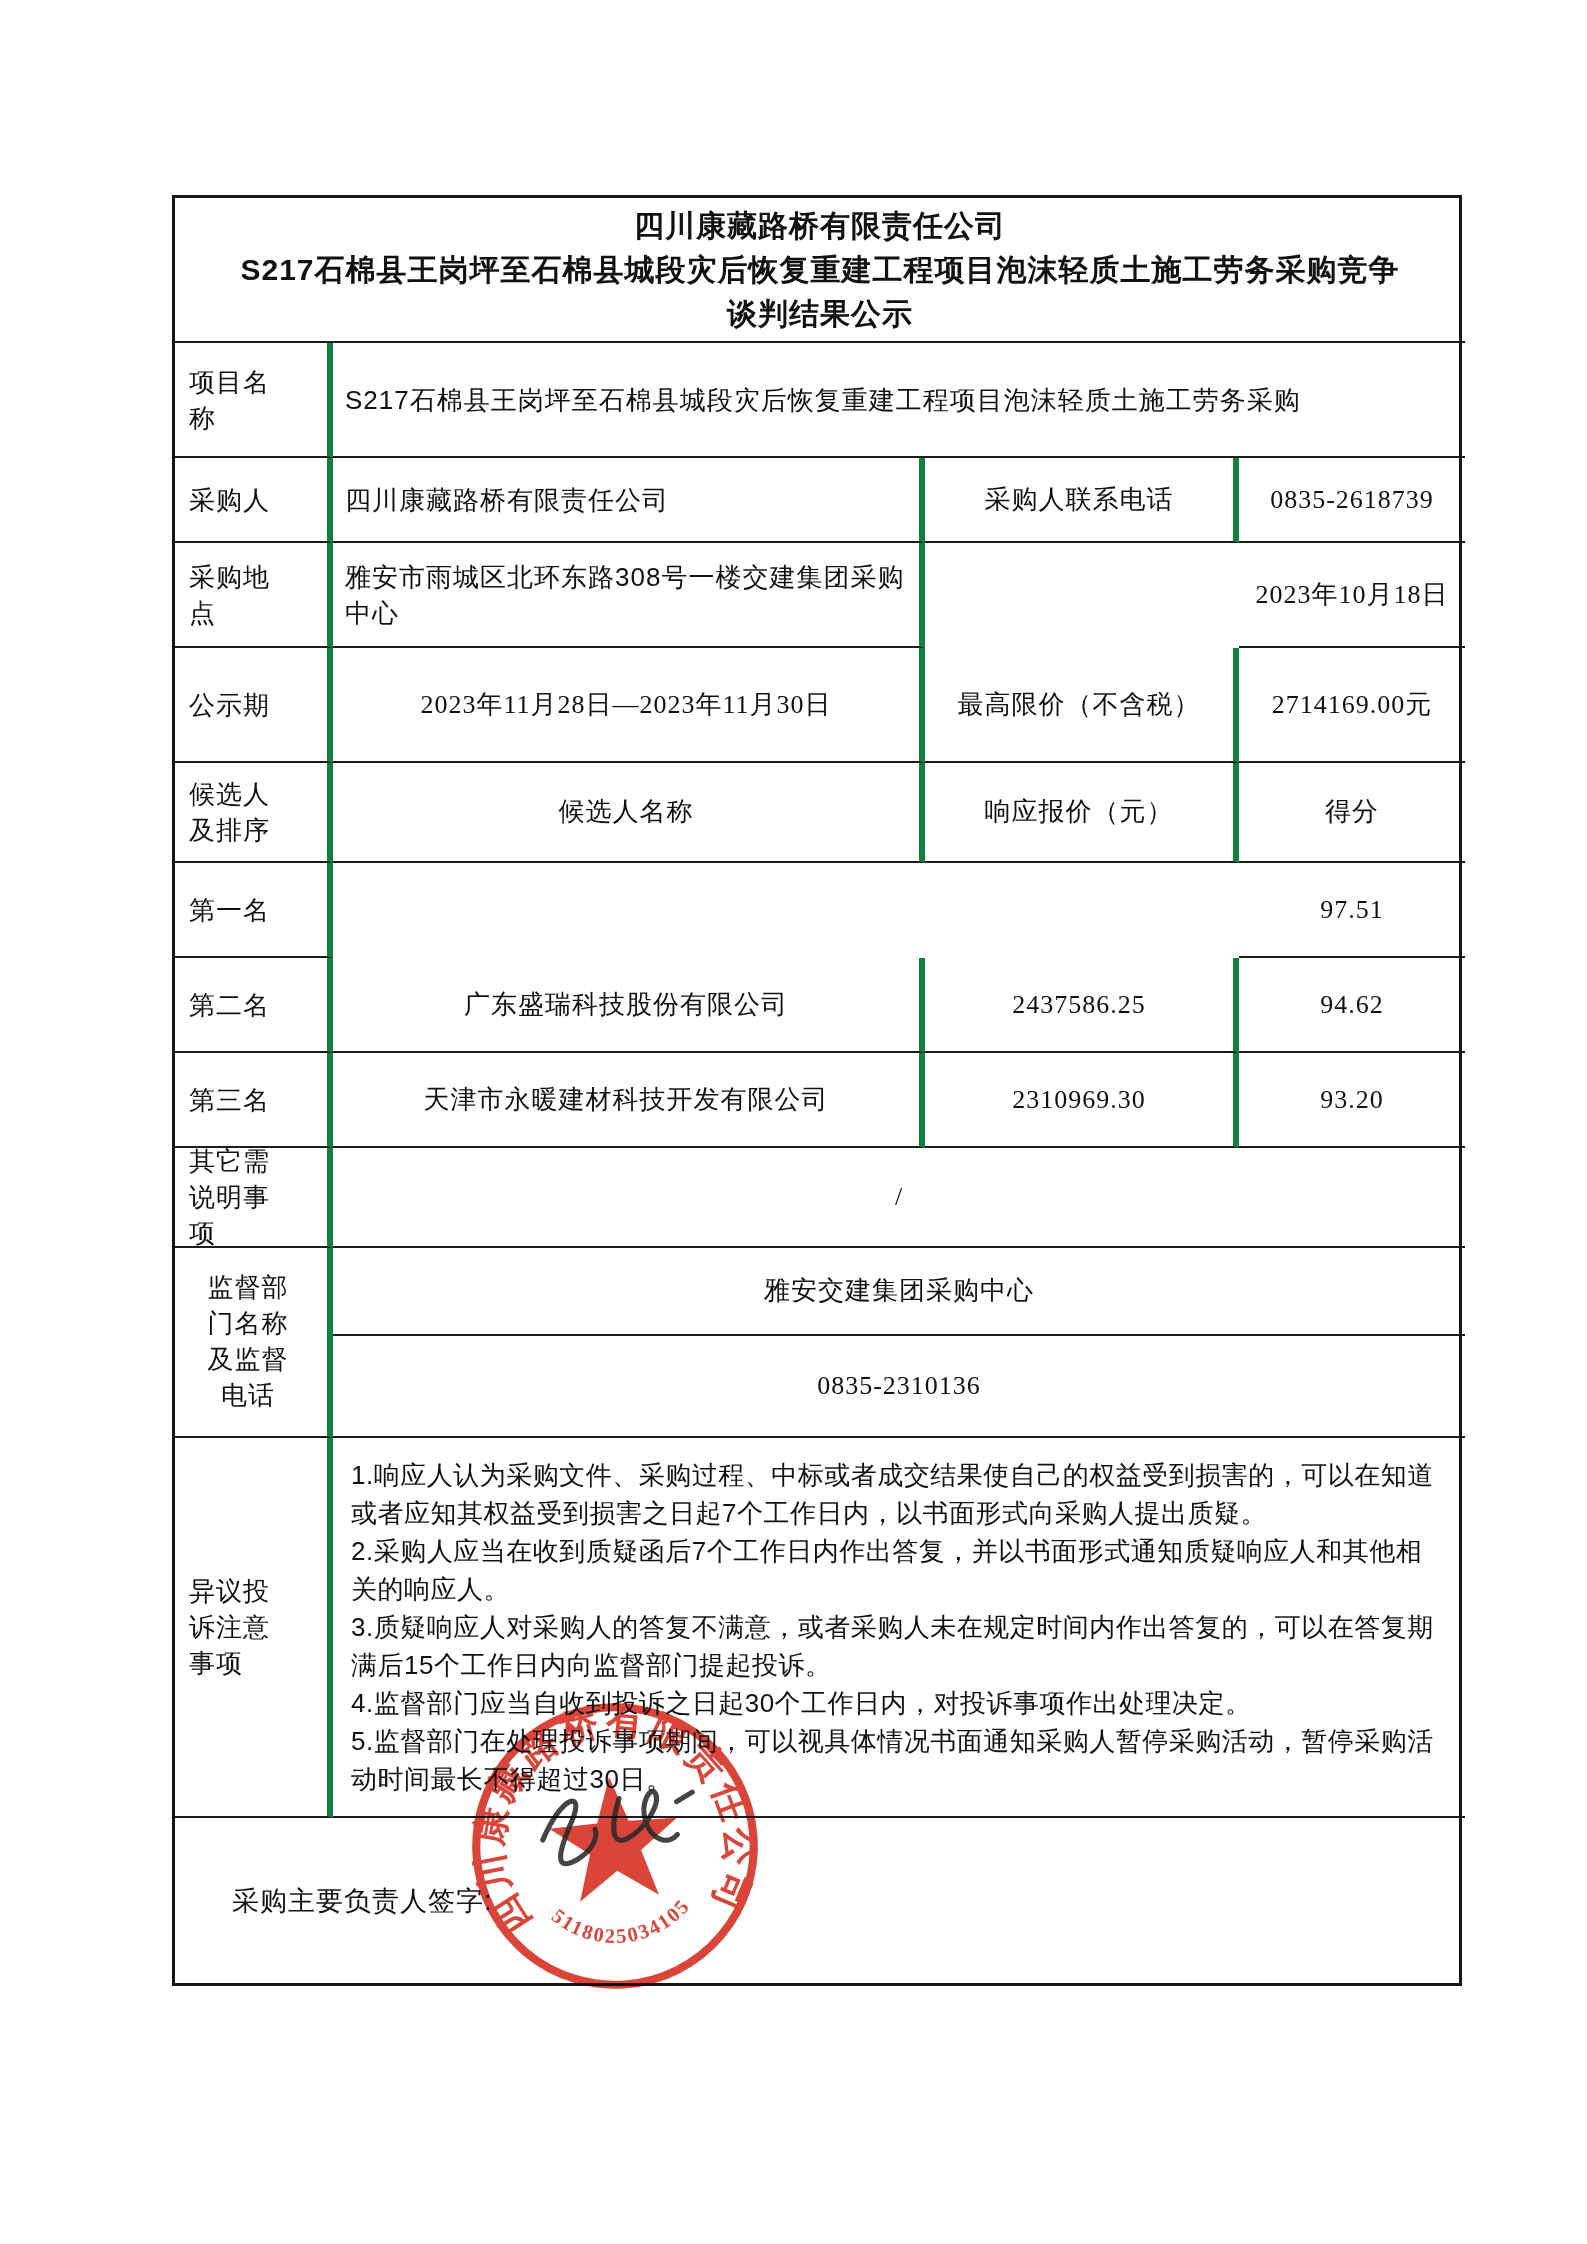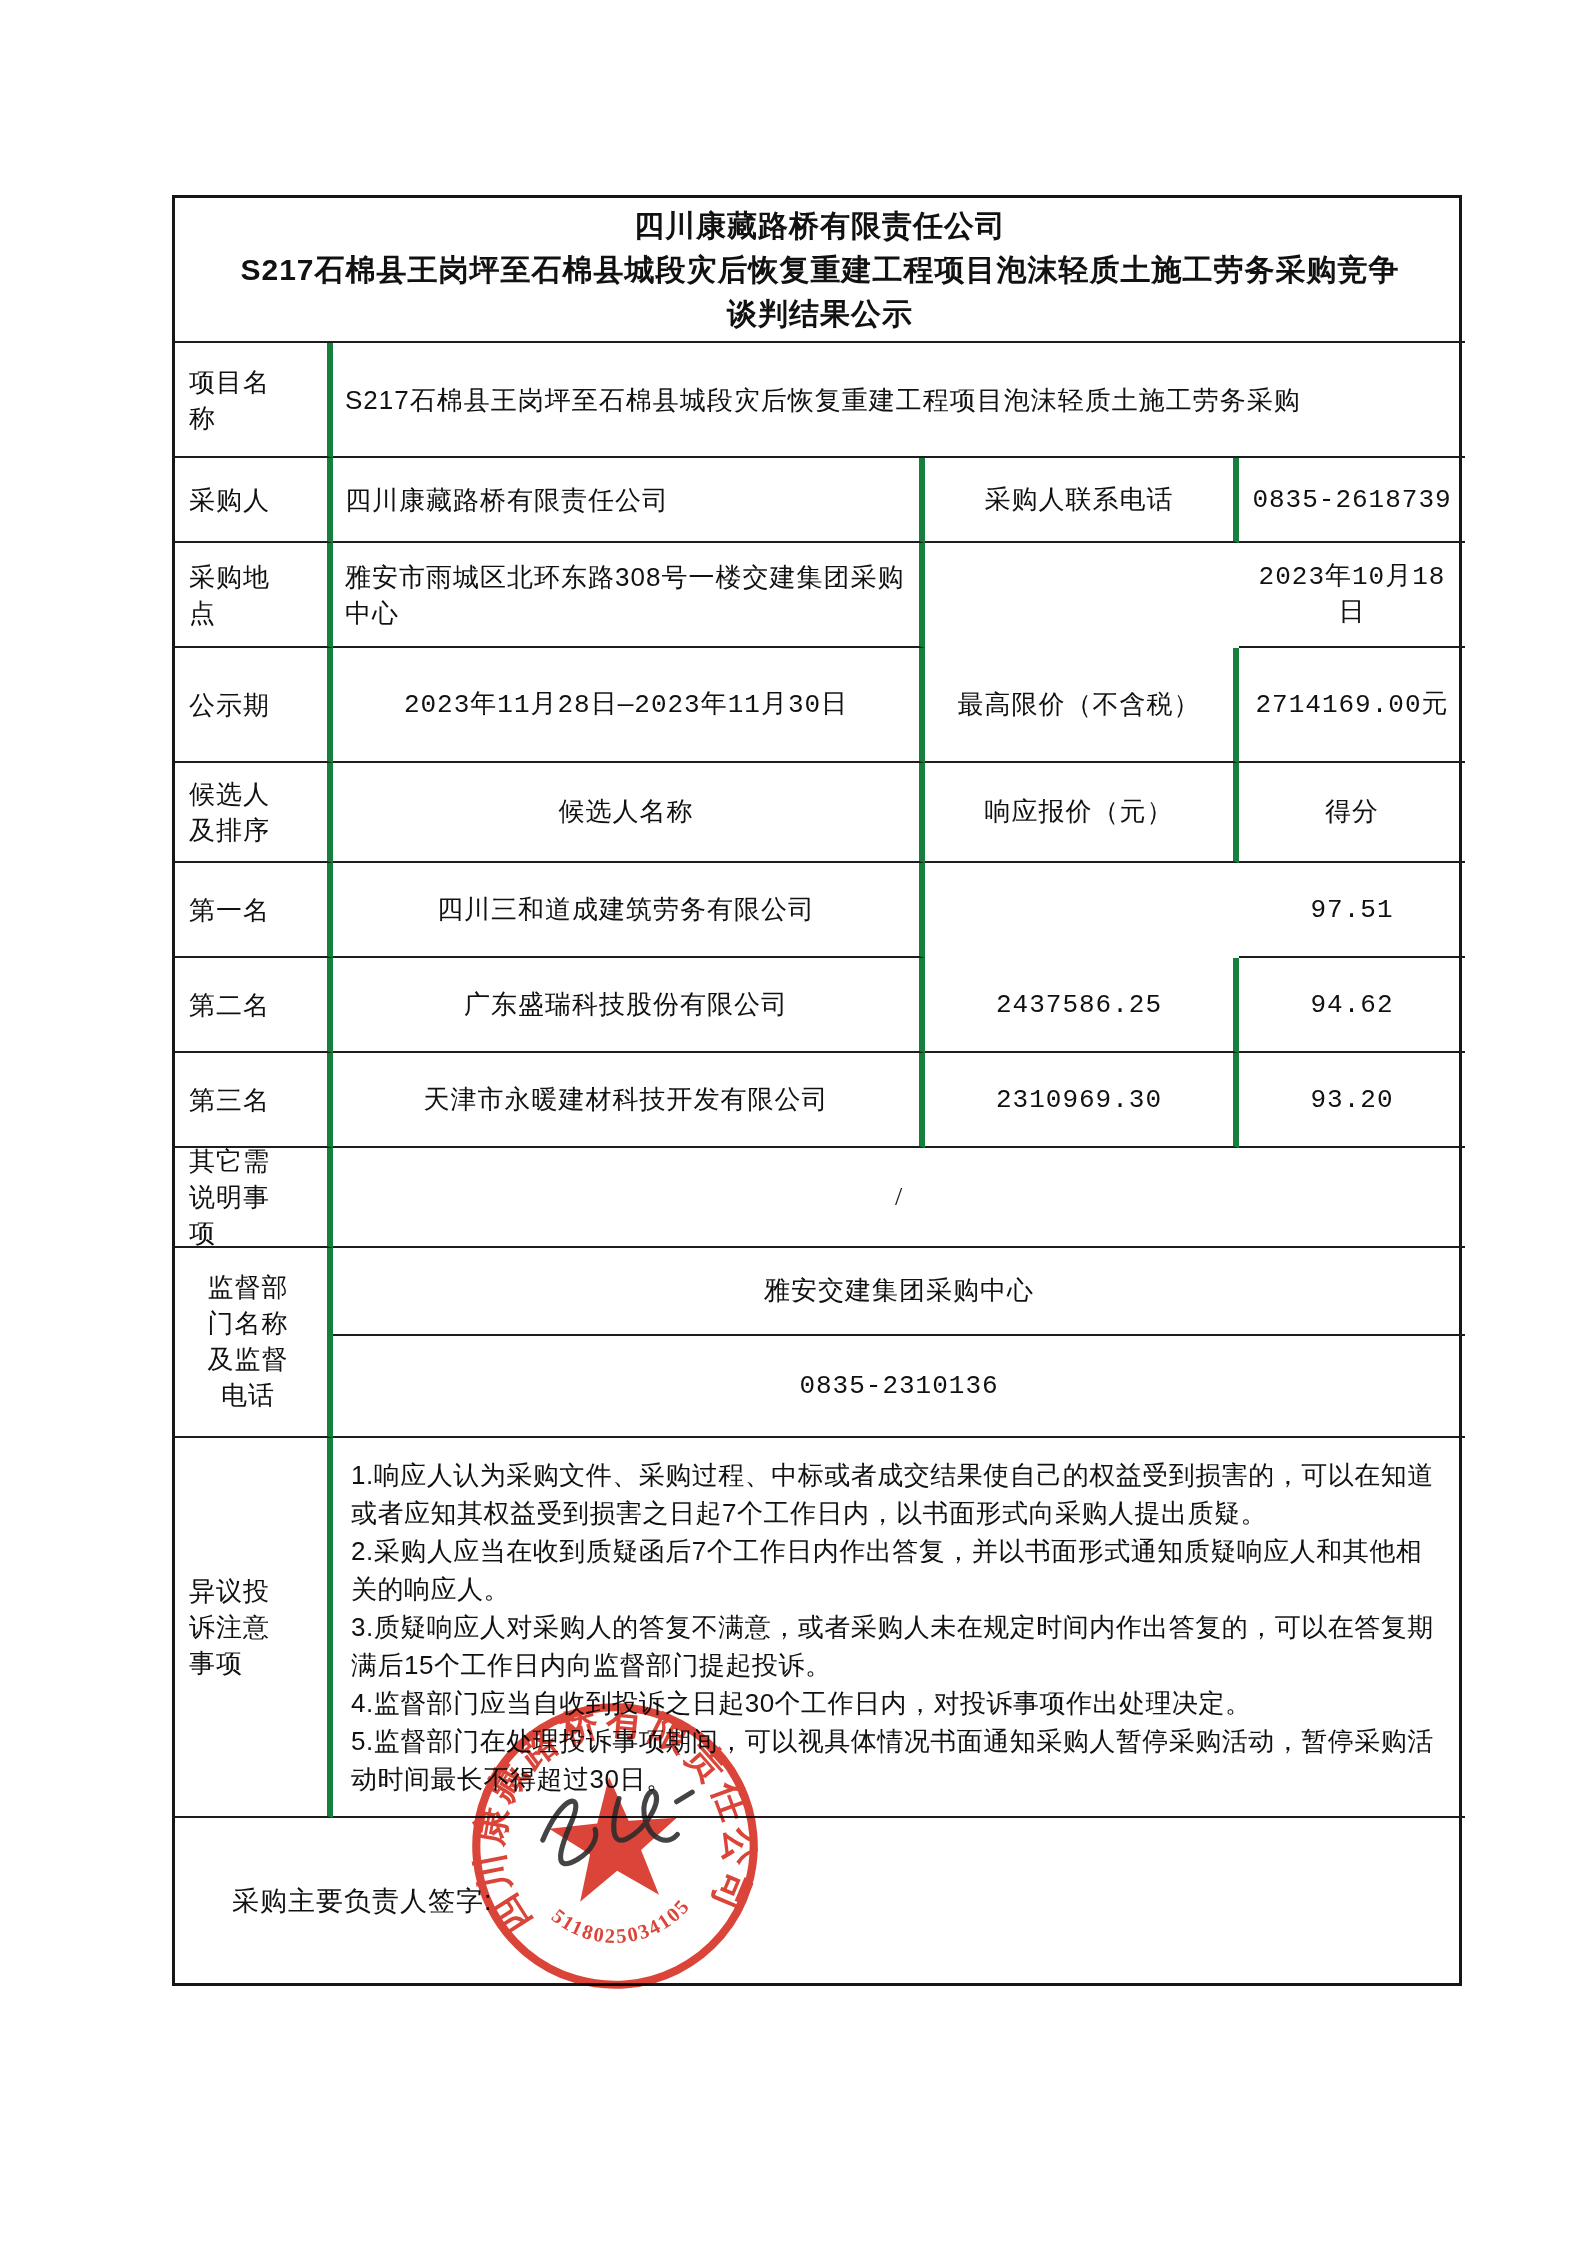--- a/index.html
+++ b/index.html
@@ -27,21 +27,21 @@
     font-size:26px;line-height:36px;
     padding:6px 12px;box-sizing:border-box;
     letter-spacing:1px;
   }
   .no-r{border-right:none;}
   .no-b{border-bottom:none;}
   .center{justify-content:center;text-align:center;font-family:Liberation Serif, serif;}
   .left{justify-content:flex-start;text-align:left;}
   .pre{white-space:pre-line;}
   .label{padding-left:14px;}
-  .num{font-family:Liberation Mono, monospace;letter-spacing:1px;}
+  .num{font-family:Liberation Serif, serif;letter-spacing:1px;}
   .title-cell{
     flex-direction:column;justify-content:center;
     font-weight:bold;font-size:30px;line-height:44px;
     letter-spacing:1px;padding:8px 4px;
   }
   .title-cell div{width:100%;text-align:center;}
   .notice-content{
     flex-direction:column;align-items:flex-start;justify-content:center;
     padding:14px 18px;font-size:26px;line-height:38px;letter-spacing:0.5px;
   }
@@ -85,21 +85,20 @@
     <div class="c center" style="grid-area:5/3/6/4">最高限价（不含税）</div>
     <div class="c center num no-r" style="grid-area:5/4/6/5">2714169.00元</div>
 
     <div class="c label pre" style="grid-area:6/1/7/2">候选人
 及排序</div>
     <div class="c center" style="grid-area:6/2/7/3">候选人名称</div>
     <div class="c center" style="grid-area:6/3/7/4">响应报价（元）</div>
     <div class="c center no-r" style="grid-area:6/4/7/5">得分</div>
 
     <div class="c label" style="grid-area:7/1/8/2">第一名</div>
-    <div class="c center" style="grid-area:7/2/8/3">四川三和道成建筑劳务有限公司</div>
     <div class="c center num no-r" style="grid-area:7/4/8/5">97.51</div>
 
     <div class="c label" style="grid-area:8/1/9/2">第二名</div>
     <div class="c center" style="grid-area:8/2/9/3">广东盛瑞科技股份有限公司</div>
     <div class="c center num" style="grid-area:8/3/9/4">2437586.25</div>
     <div class="c center num no-r" style="grid-area:8/4/9/5">94.62</div>
 
     <div class="c label" style="grid-area:9/1/10/2">第三名</div>
     <div class="c center" style="grid-area:9/2/10/3">天津市永暖建材科技开发有限公司</div>
     <div class="c center num" style="grid-area:9/3/10/4">2310969.30</div>

